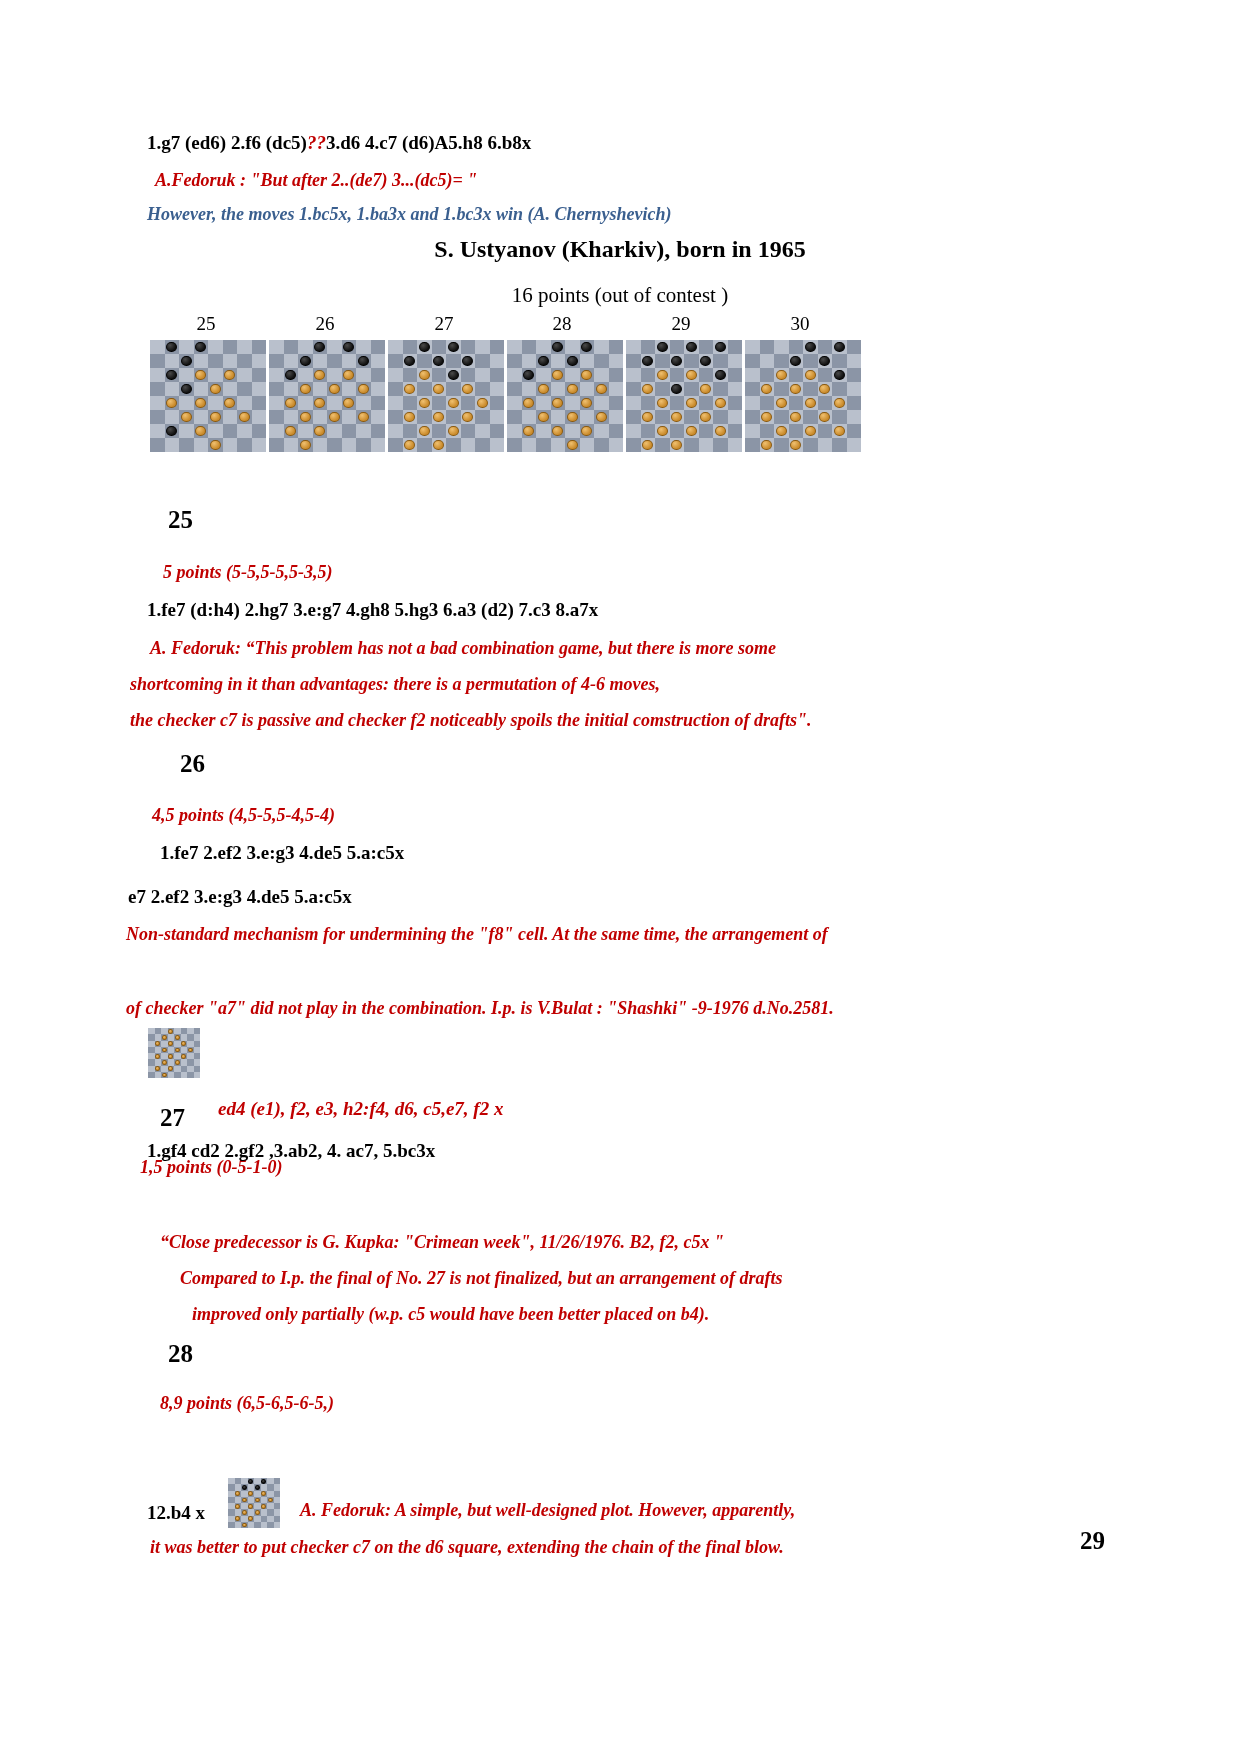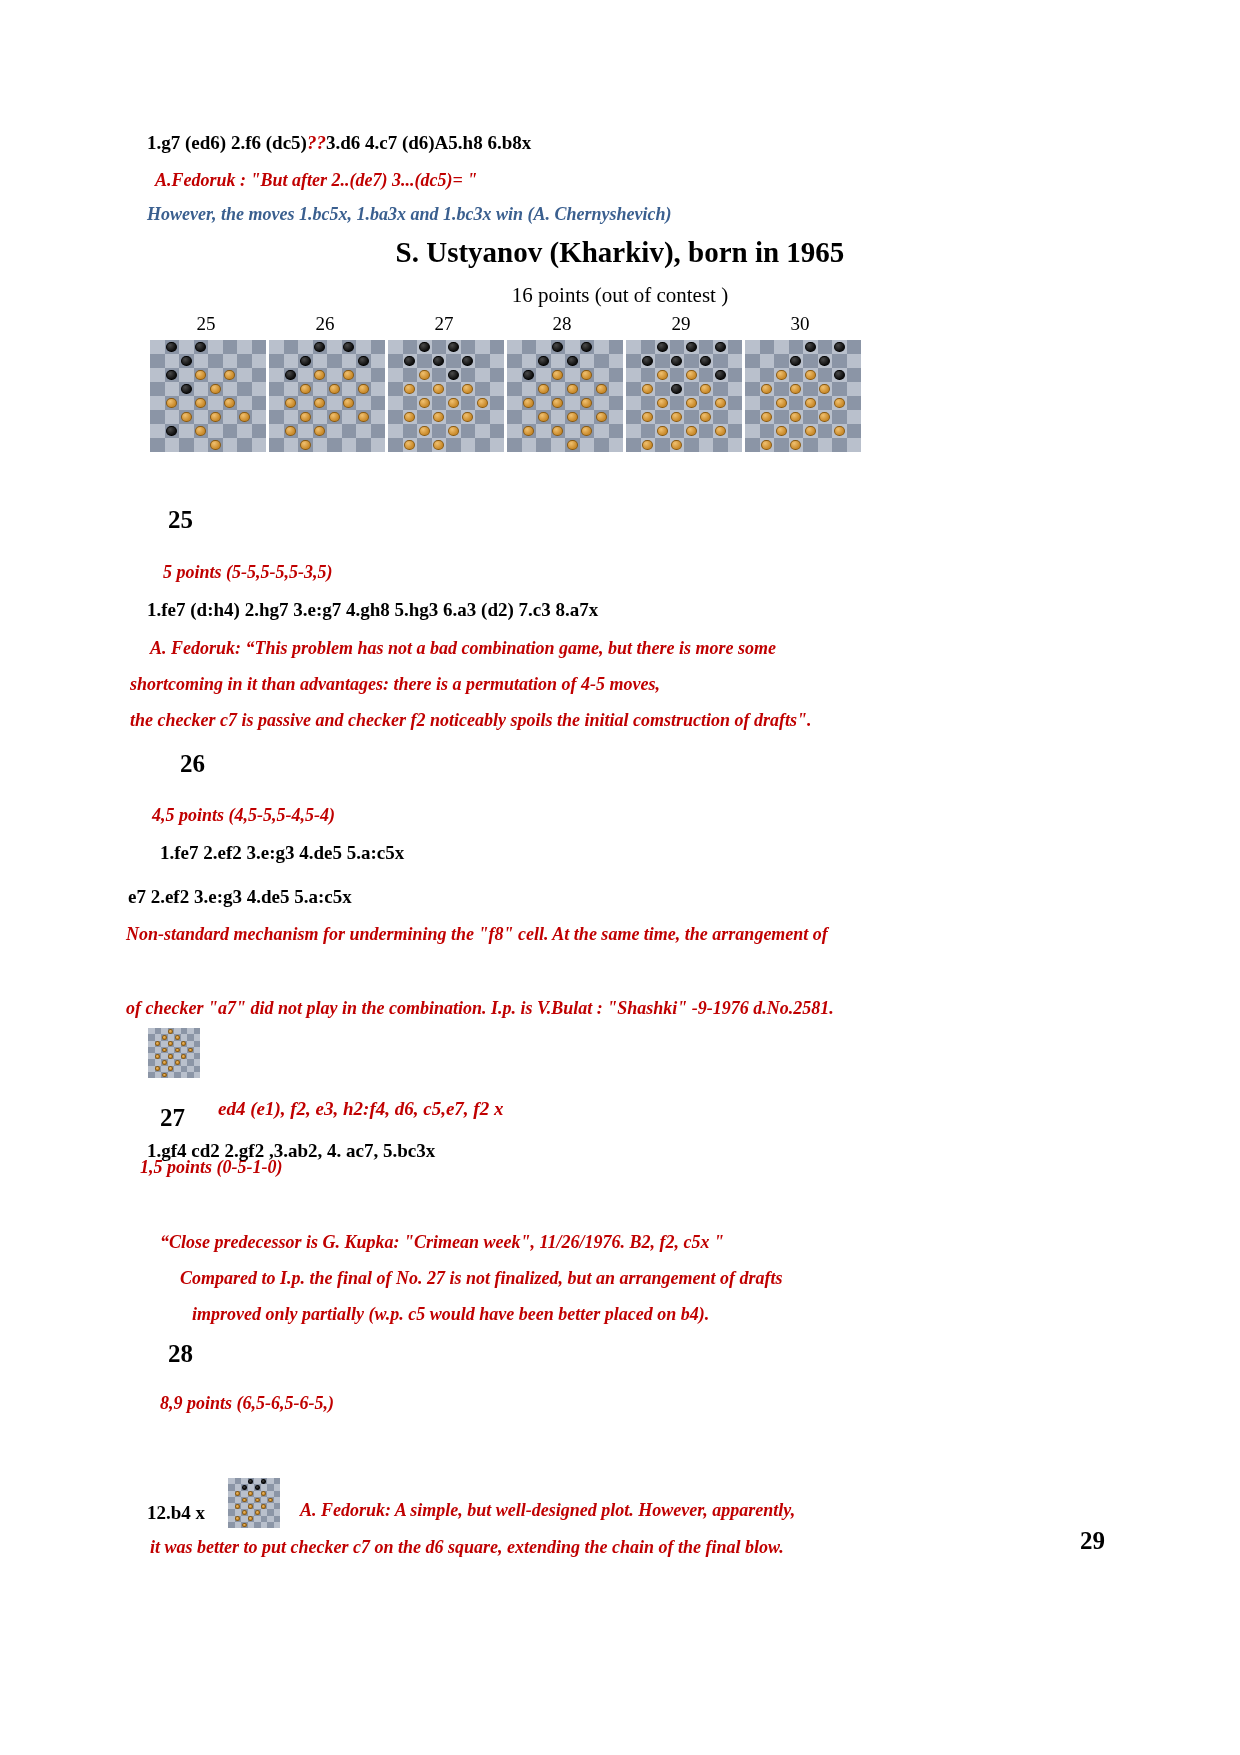--- a/index.html
+++ b/index.html
@@ -33,21 +33,21 @@
   .ital { font-style: italic; }
   .bi   { font-weight: bold; font-style: italic; }
 
   .red    { color: #c00000; }
   .blue   { color: #3a5f8f; }
   .black  { color: #000000; }
   .fs17 { font-size: 18px; }
   .fs18 { font-size: 19px; }
   .fs20 { font-size: 21px; }
   .fs24 { font-size: 25px; }
-  .fs27 { font-size: 29px; }
+  .fs27 { font-size: 24px; }
 
   
   .diagram-row {
     position: absolute;
     left: 150px;
     top: 340px;
     width: 940px;
     height: 115px;
   }
   .diagram-labels {
@@ -772,21 +772,21 @@
       </div>
   </div>
 
   <div class="line fs24 bold black" style="left:168px; top:506px;">25</div>
 
   <div class="line fs17 bi red" style="left:163px; top:562px;">5 points (5-5,5-5,5-3,5)</div>
 
   <div class="line fs18 bold black" style="left:147px; top:599px;">1.fe7 (d:h4) 2.hg7 3.e:g7 4.gh8 5.hg3 6.a3 (d2) 7.c3 8.a7x</div>
 
   <div class="line fs17 bi red" style="left:150px; top:638px;">A. Fedoruk: “This   problem  has not a bad combination game, but  there is more some</div>
-  <div class="line fs17 bi red" style="left:130px; top:674px;">shortcoming in   it  than advantages: there is a permutation of 4-5 moves,</div>
+  <div class="line fs17 bi red" style="left:130px; top:674px;">shortcoming in   it  than advantages: there is a permutation of 4-6 moves,</div>
   <div class="line fs17 bi red" style="left:130px; top:710px;"> the  checker  c7 is passive and checker f2 noticeably spoils the initial comstruction of drafts".</div>
 
   <div class="line fs24 bold black" style="left:180px; top:750px;">26</div>
 
   <div class="line fs17 bi red" style="left:152px; top:805px;">4,5 points  (4,5-5,5-4,5-4)</div>
 
   <div class="line fs18 bold black" style="left:160px; top:842px;">1.fe7 2.ef2 3.e:g3 4.de5 5.a:c5x</div>
 
   <div class="line fs18 bold black" style="left:128px; top:886px;">e7 2.ef2 3.e:g3 4.de5 5.a:c5x</div>
 

